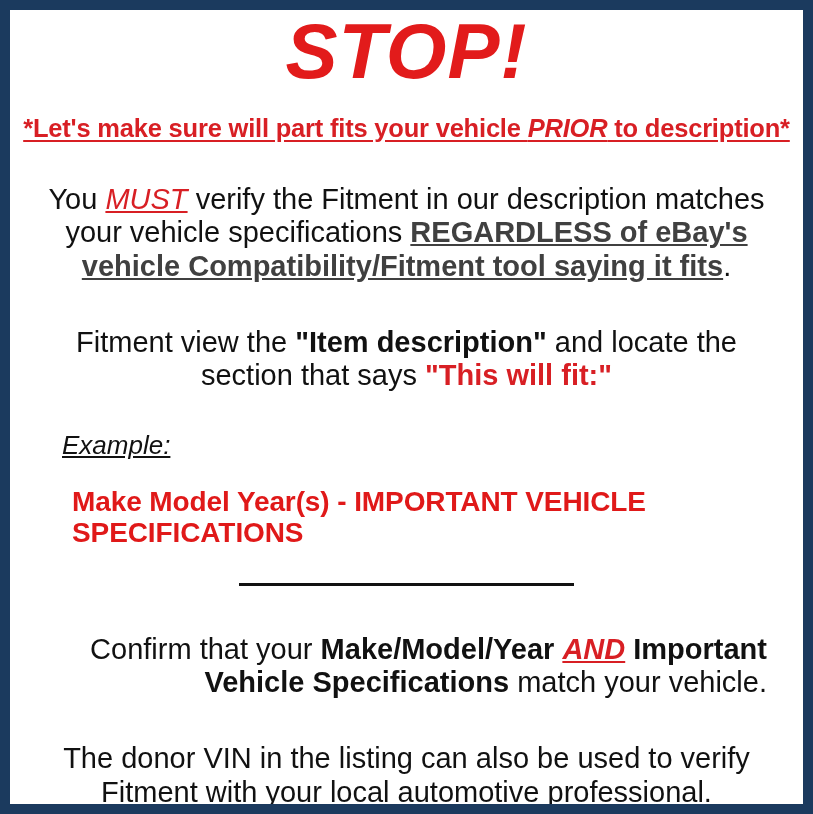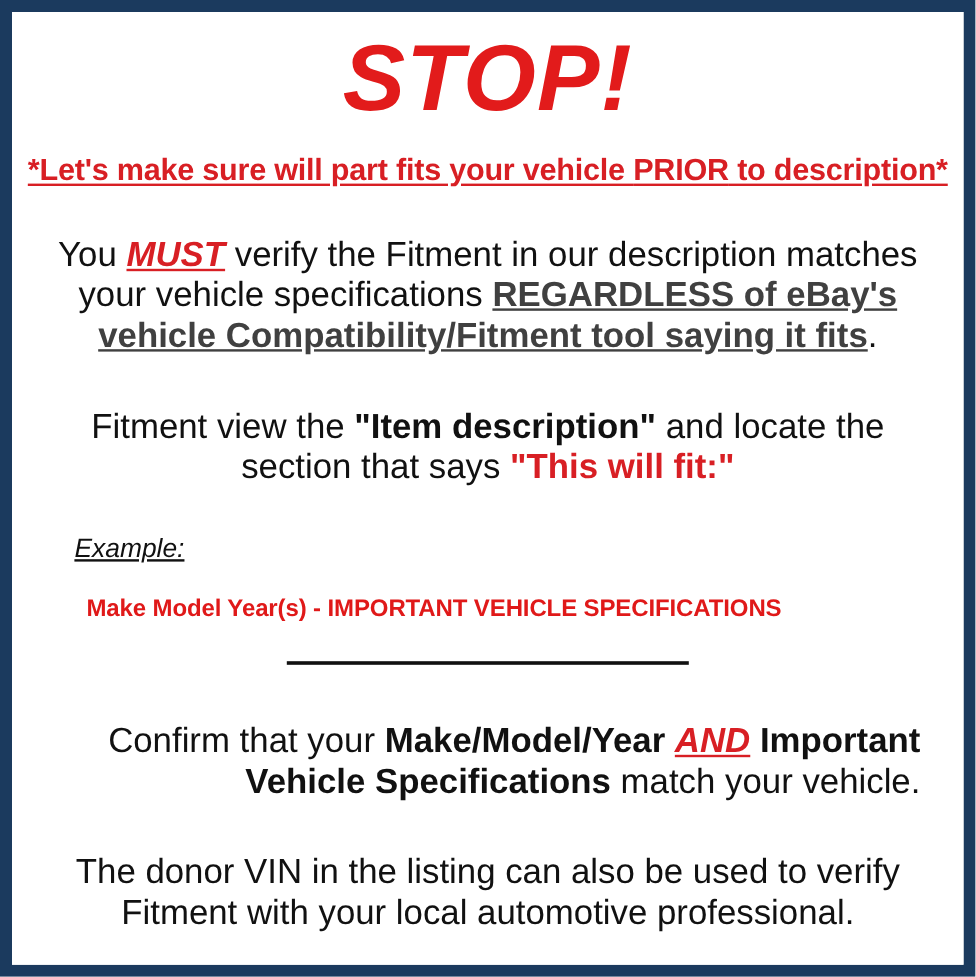--- a/index.html
+++ b/index.html
@@ -29,42 +29,42 @@
     height: 100%;
     padding: 0 8px;
     background: #ffffff;
     text-align: center;
     color: #111111;
   }
 
   
   .headline {
     margin: 0;
-    padding-top: 16px;
+    padding-top: 2px;
     font-size: 78px;
     line-height: 1.02;
     font-weight: bold;
     font-style: italic;
     color: #e21b1b;
     letter-spacing: 1px;
   }
 
   
   .subheadline {
     margin: 22px 0 0 0;
     font-size: 25.5px;
     line-height: 1.15;
     font-weight: bold;
     color: #d81f24;
     text-decoration: underline;
     text-underline-offset: 3px;
     white-space: nowrap;
     letter-spacing: -0.2px;
   }
-  .subheadline .ital { }
+  .subheadline .ital { font-style: italic; }
 
   
   .para {
     margin: 0;
     font-size: 29px;
     line-height: 1.16;
     color: #111111;
     font-weight: normal;
   }
 
@@ -72,21 +72,21 @@
   .para-view     { margin-top: 42px; padding: 0 14px; }
   .para-confirm  { margin-top: 40px; padding: 0 28px; text-align: right; }
   .para-vin      { margin-top: 42px; padding: 0 14px; }
 
   
   .b        { font-weight: bold; }
   .red-bold { color: #d81f24; font-weight: bold; }
 
   .must-word {
     color: #d81f24;
-    font-weight: bold;
+    font-weight: normal;
     font-style: italic;
     text-decoration: underline;
     text-underline-offset: 2px;
   }
 
   .regardless {
     color: #404040;
     font-weight: bold;
     text-decoration: underline;
     text-underline-offset: 2px;
@@ -102,21 +102,21 @@
 
   
   .example-block {
     margin-top: 38px;
     padding-left: 44px;
     text-align: left;
   }
 
   .example-label {
     margin: 0;
-    font-size: 22px;
+    font-size: 26px;
     line-height: 1.12;
     font-style: italic;
     font-weight: normal;
     color: #111111;
     text-decoration: underline;
     text-underline-offset: 2px;
     display: inline-block;
     text-align: center;
   }
 
@@ -124,21 +124,21 @@
     margin: 2px 0 0 0;
     font-size: 27px;
     line-height: 1.12;
     font-weight: bold;
     color: #e01919;
   }
 
   .example-spec {
     margin: 26px 0 0 0;
     padding-left: 10px;
-    font-size: 20px;
+    font-size: 28px;
     line-height: 1.12;
     font-weight: bold;
     color: #e01919;
     letter-spacing: -0.1px;
   }
 
   
   .divider-wrap {
     margin-top: 26px;
     text-align: center;

